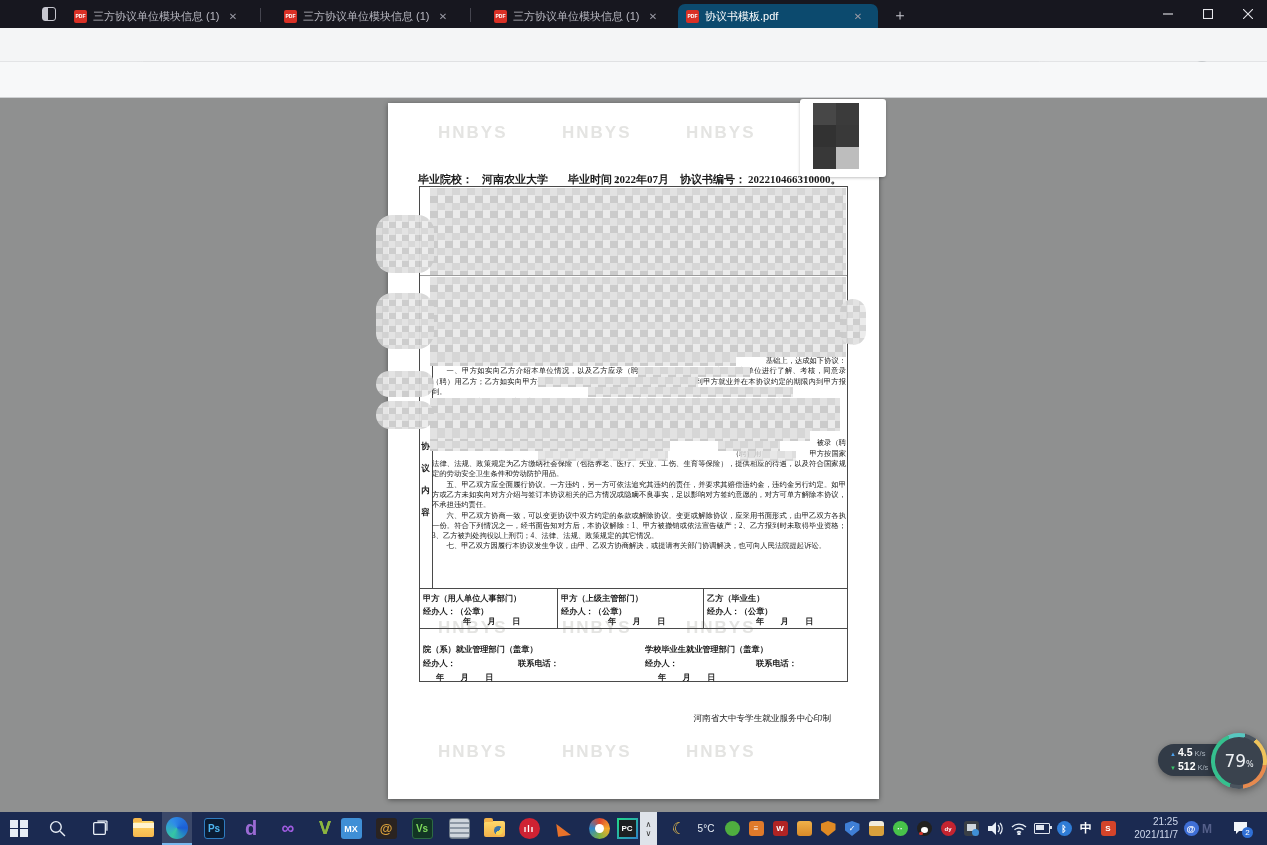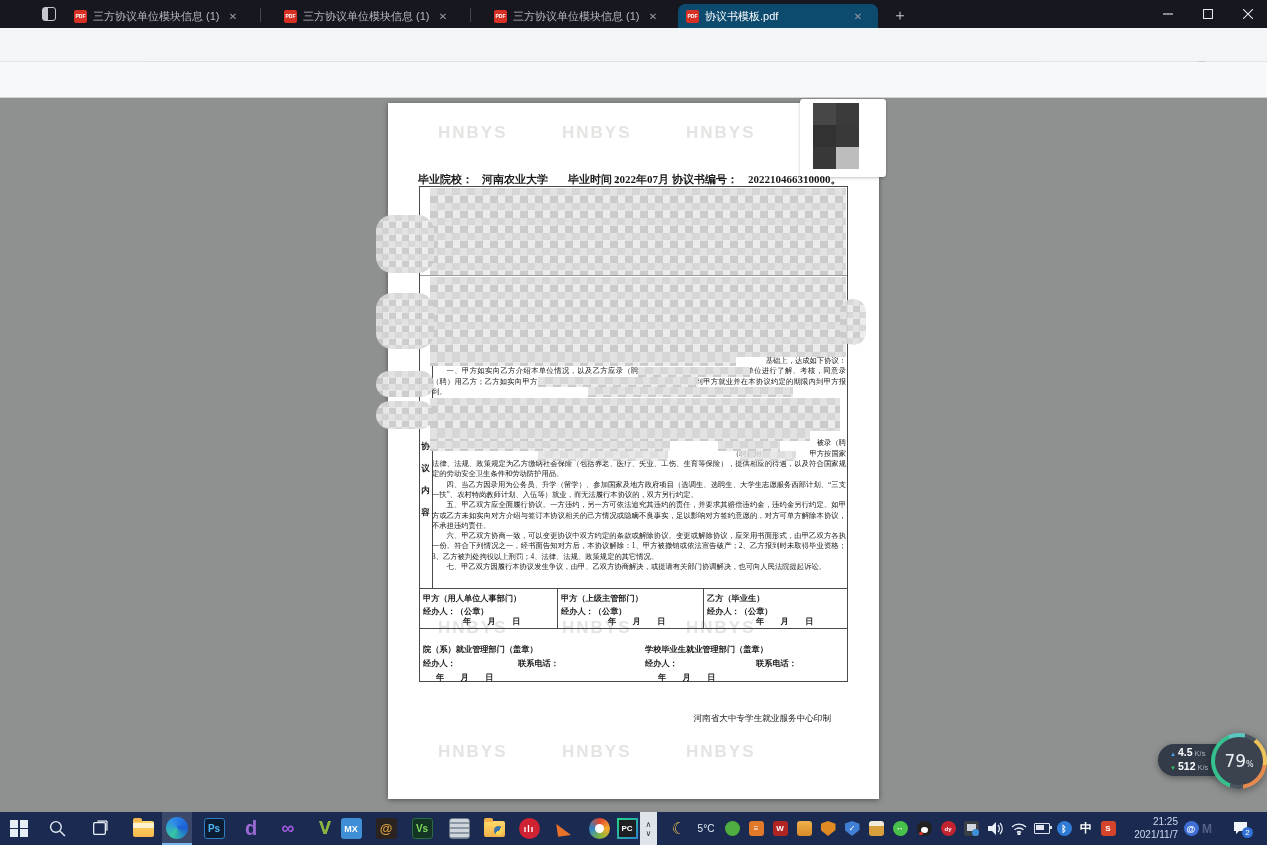--- a/index.html
+++ b/index.html
@@ -300,21 +300,21 @@
         <div class="qrc" style="left:13px;top:26px;background:#323232;"></div>
         <div class="qrc" style="left:36px;top:26px;background:#393939;"></div>
         <div class="qrc" style="left:13px;top:48px;background:#383838;"></div>
         <div class="qrc" style="left:36px;top:48px;background:#bdbdbd;"></div>
       </div>
 
       <div class="abs meta" style="left:30px;">毕业院校：</div>
       <div class="abs meta" style="left:94px;">河南农业大学</div>
       <div class="abs meta" style="left:180px;">毕业时间：</div>
       <div class="abs meta" style="left:226px;">2022年07月</div>
-      <div class="abs meta" style="left:284px;text-align:right;">协议书编号：</div>
+      <div class="abs meta" style="left:292px;text-align:right;">协议书编号：</div>
       <div class="abs meta" style="left:360px;">202210466310000。</div>
 
       <div class="abs" style="left:31px;top:83px;width:429px;height:496px;border:1px solid #4a4a4a;box-sizing:border-box;"></div>
       <div class="tline" style="left:31px;top:172px;width:429px;height:1px;opacity:.55;"></div>
       <div class="tline" style="left:44px;top:253px;width:1px;height:232px;"></div>
       <div class="tline" style="left:31px;top:485px;width:429px;height:1px;"></div>
       <div class="tline" style="left:31px;top:525px;width:429px;height:1px;"></div>
       <div class="tline" style="left:169px;top:485px;width:1px;height:40px;"></div>
       <div class="tline" style="left:315px;top:485px;width:1px;height:40px;"></div>
 
@@ -329,21 +329,20 @@
         <p>二、本协议是甲乙双方确定就业意向和相关权益的依据，双方应在平等自愿协商一致的基础上签订本协议。</p>
         <div style="height:31px;"></div>
         <div class="fragline">
           <span style="right:0;">被录（聘</span>
           </div>
         <div class="fragline">
           <span style="left:300px;">（聘）用</span>
           <span style="right:0;">甲方按国家</span>
           </div>
         <p class="noind">法律、法规、政策规定为乙方缴纳社会保险（包括养老、医疗、失业、工伤、生育等保险），提供相应的待遇，以及符合国家规定的劳动安全卫生条件和劳动防护用品。</p>
-        <p>四、当乙方因录用为公务员、升学（留学）、参加国家及地方政府项目（选调生、选聘生、大学生志愿服务西部计划、“三支一扶”、农村特岗教师计划、入伍等）就业，而无法履行本协议的，双方另行约定。</p>
         <p>五、甲乙双方应全面履行协议。一方违约，另一方可依法追究其违约的责任，并要求其赔偿违约金，违约金另行约定。如甲方或乙方未如实向对方介绍与签订本协议相关的己方情况或隐瞒不良事实，足以影响对方签约意愿的，对方可单方解除本协议，不承担违约责任。</p>
         <p>六、甲乙双方协商一致，可以变更协议中双方约定的条款或解除协议。变更或解除协议，应采用书面形式，由甲乙双方各执一份。符合下列情况之一，经书面告知对方后，本协议解除：1、甲方被撤销或依法宣告破产；2、乙方报到时未取得毕业资格；3、乙方被判处拘役以上刑罚；4、法律、法规、政策规定的其它情况。</p>
         <p>七、甲乙双方因履行本协议发生争议，由甲、乙双方协商解决，或提请有关部门协调解决，也可向人民法院提起诉讼。</p>
       </div>
 
       <div class="m" style="left:42px;top:85px;width:416px;height:87px;"></div>
       <div class="m soft" style="left:-12px;top:112px;width:58px;height:58px;"></div>
       <div class="m" style="left:42px;top:174px;width:416px;height:80px;"></div>
       <div class="m soft" style="left:-12px;top:190px;width:58px;height:56px;"></div>
       <div class="m soft" style="left:452px;top:196px;width:26px;height:46px;"></div>

